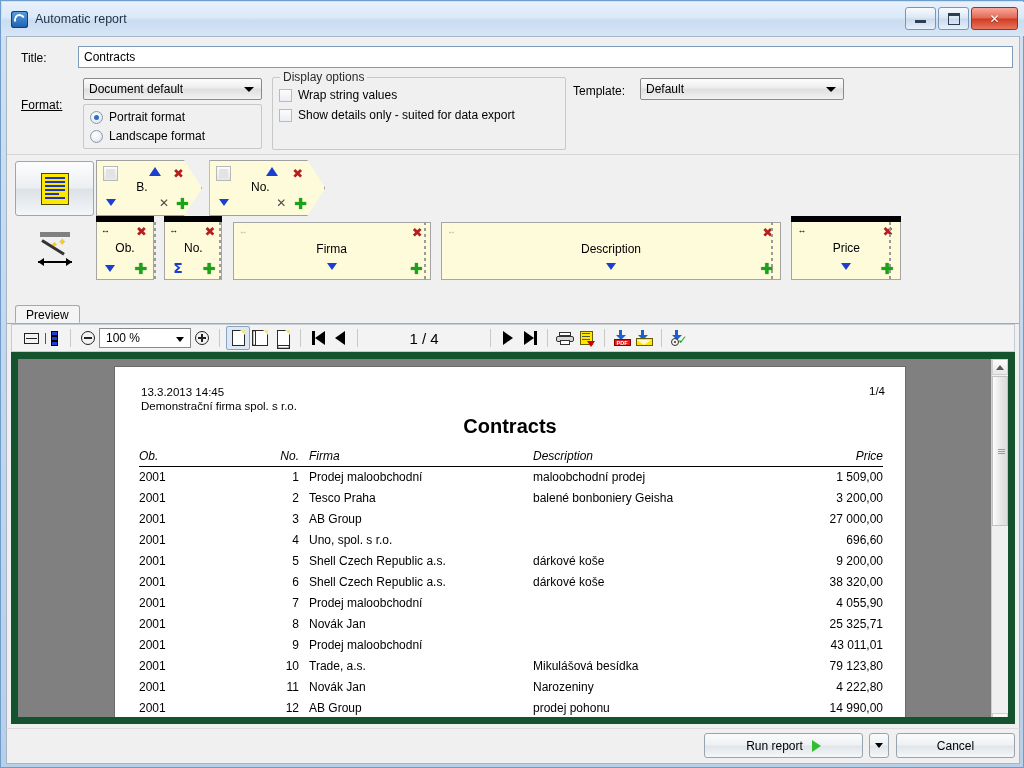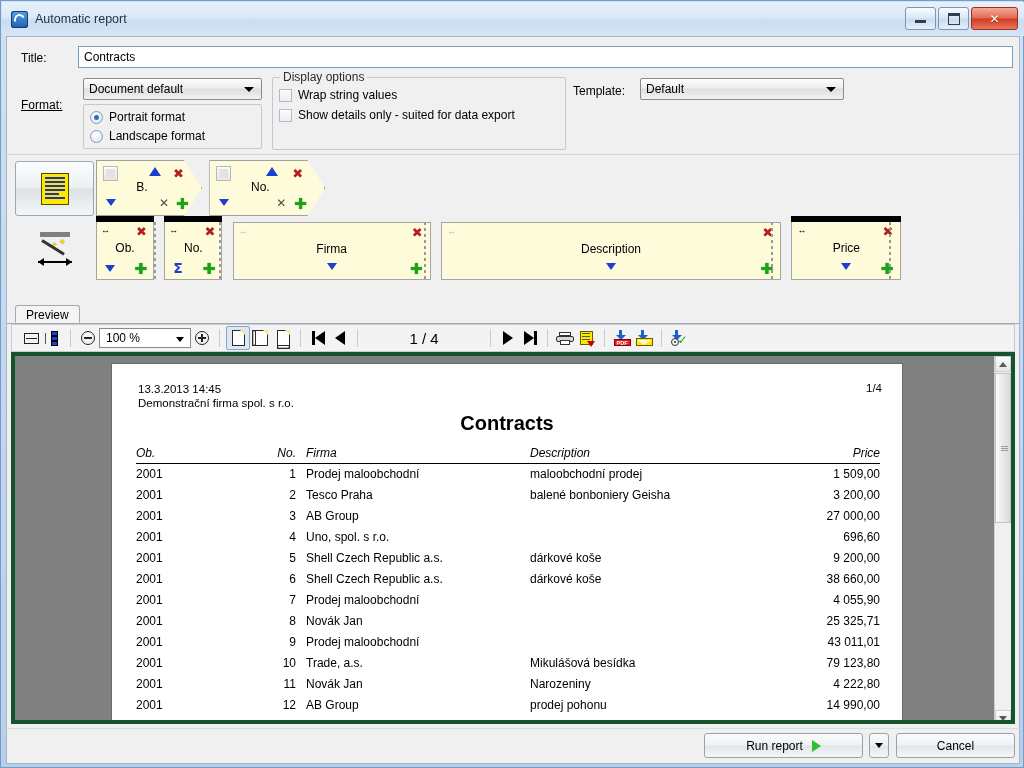--- a/index.html
+++ b/index.html
@@ -227,21 +227,21 @@
     border-right:4px solid transparent;border-top:5px solid #000;
   }
   .nav-tri{width:0;height:0;border-top:7px solid transparent;border-bottom:7px solid transparent;}
   .nav-tri.left{border-right:10px solid #000;}
   .nav-tri.right{border-left:10px solid #000;}
   .nav-bar{width:3px;height:14px;background:#000;}
   .pagecount{font-size:15px;width:120px;text-align:center;}
 
   #canvas{
     position:absolute;left:4px;top:47px;width:1004px;height:372px;
-    background:#808080;border:4px solid #14532d;box-sizing:border-box;overflow:hidden;
+    background:#808080;border:7px solid #14532d;box-sizing:border-box;overflow:hidden;
   }
   #paper{
     position:absolute;left:96px;top:7px;width:792px;height:400px;background:#fff;
     border:1px solid #6b6b6b;box-sizing:border-box;
   }
   #vscroll{
     position:absolute;right:0;top:0;width:16px;height:370px;background:#f0f0f0;border-left:1px solid #cfcfcf;
   }
   .sc-btn{width:16px;height:16px;background:linear-gradient(to bottom,#fbfbfb,#e6e6e6);
     border:1px solid #cfcfcf;box-sizing:border-box;display:flex;align-items:center;justify-content:center;}
@@ -620,21 +620,21 @@
                   <td class="col-no">5</td>
                   <td class="col-firma">Shell Czech Republic a.s.</td>
                   <td class="col-desc">dárkové koše</td>
                   <td class="col-price">9 200,00</td>
                 </tr>
                 <tr>
                   <td class="col-ob">2001</td>
                   <td class="col-no">6</td>
                   <td class="col-firma">Shell Czech Republic a.s.</td>
                   <td class="col-desc">dárkové koše</td>
-                  <td class="col-price">38 660,00</td>
+                  <td class="col-price">38 320,00</td>
                 </tr>
                 <tr>
                   <td class="col-ob">2001</td>
                   <td class="col-no">7</td>
                   <td class="col-firma">Prodej maloobchodní</td>
                   <td class="col-desc"></td>
                   <td class="col-price">4 055,90</td>
                 </tr>
                 <tr>
                   <td class="col-ob">2001</td>

